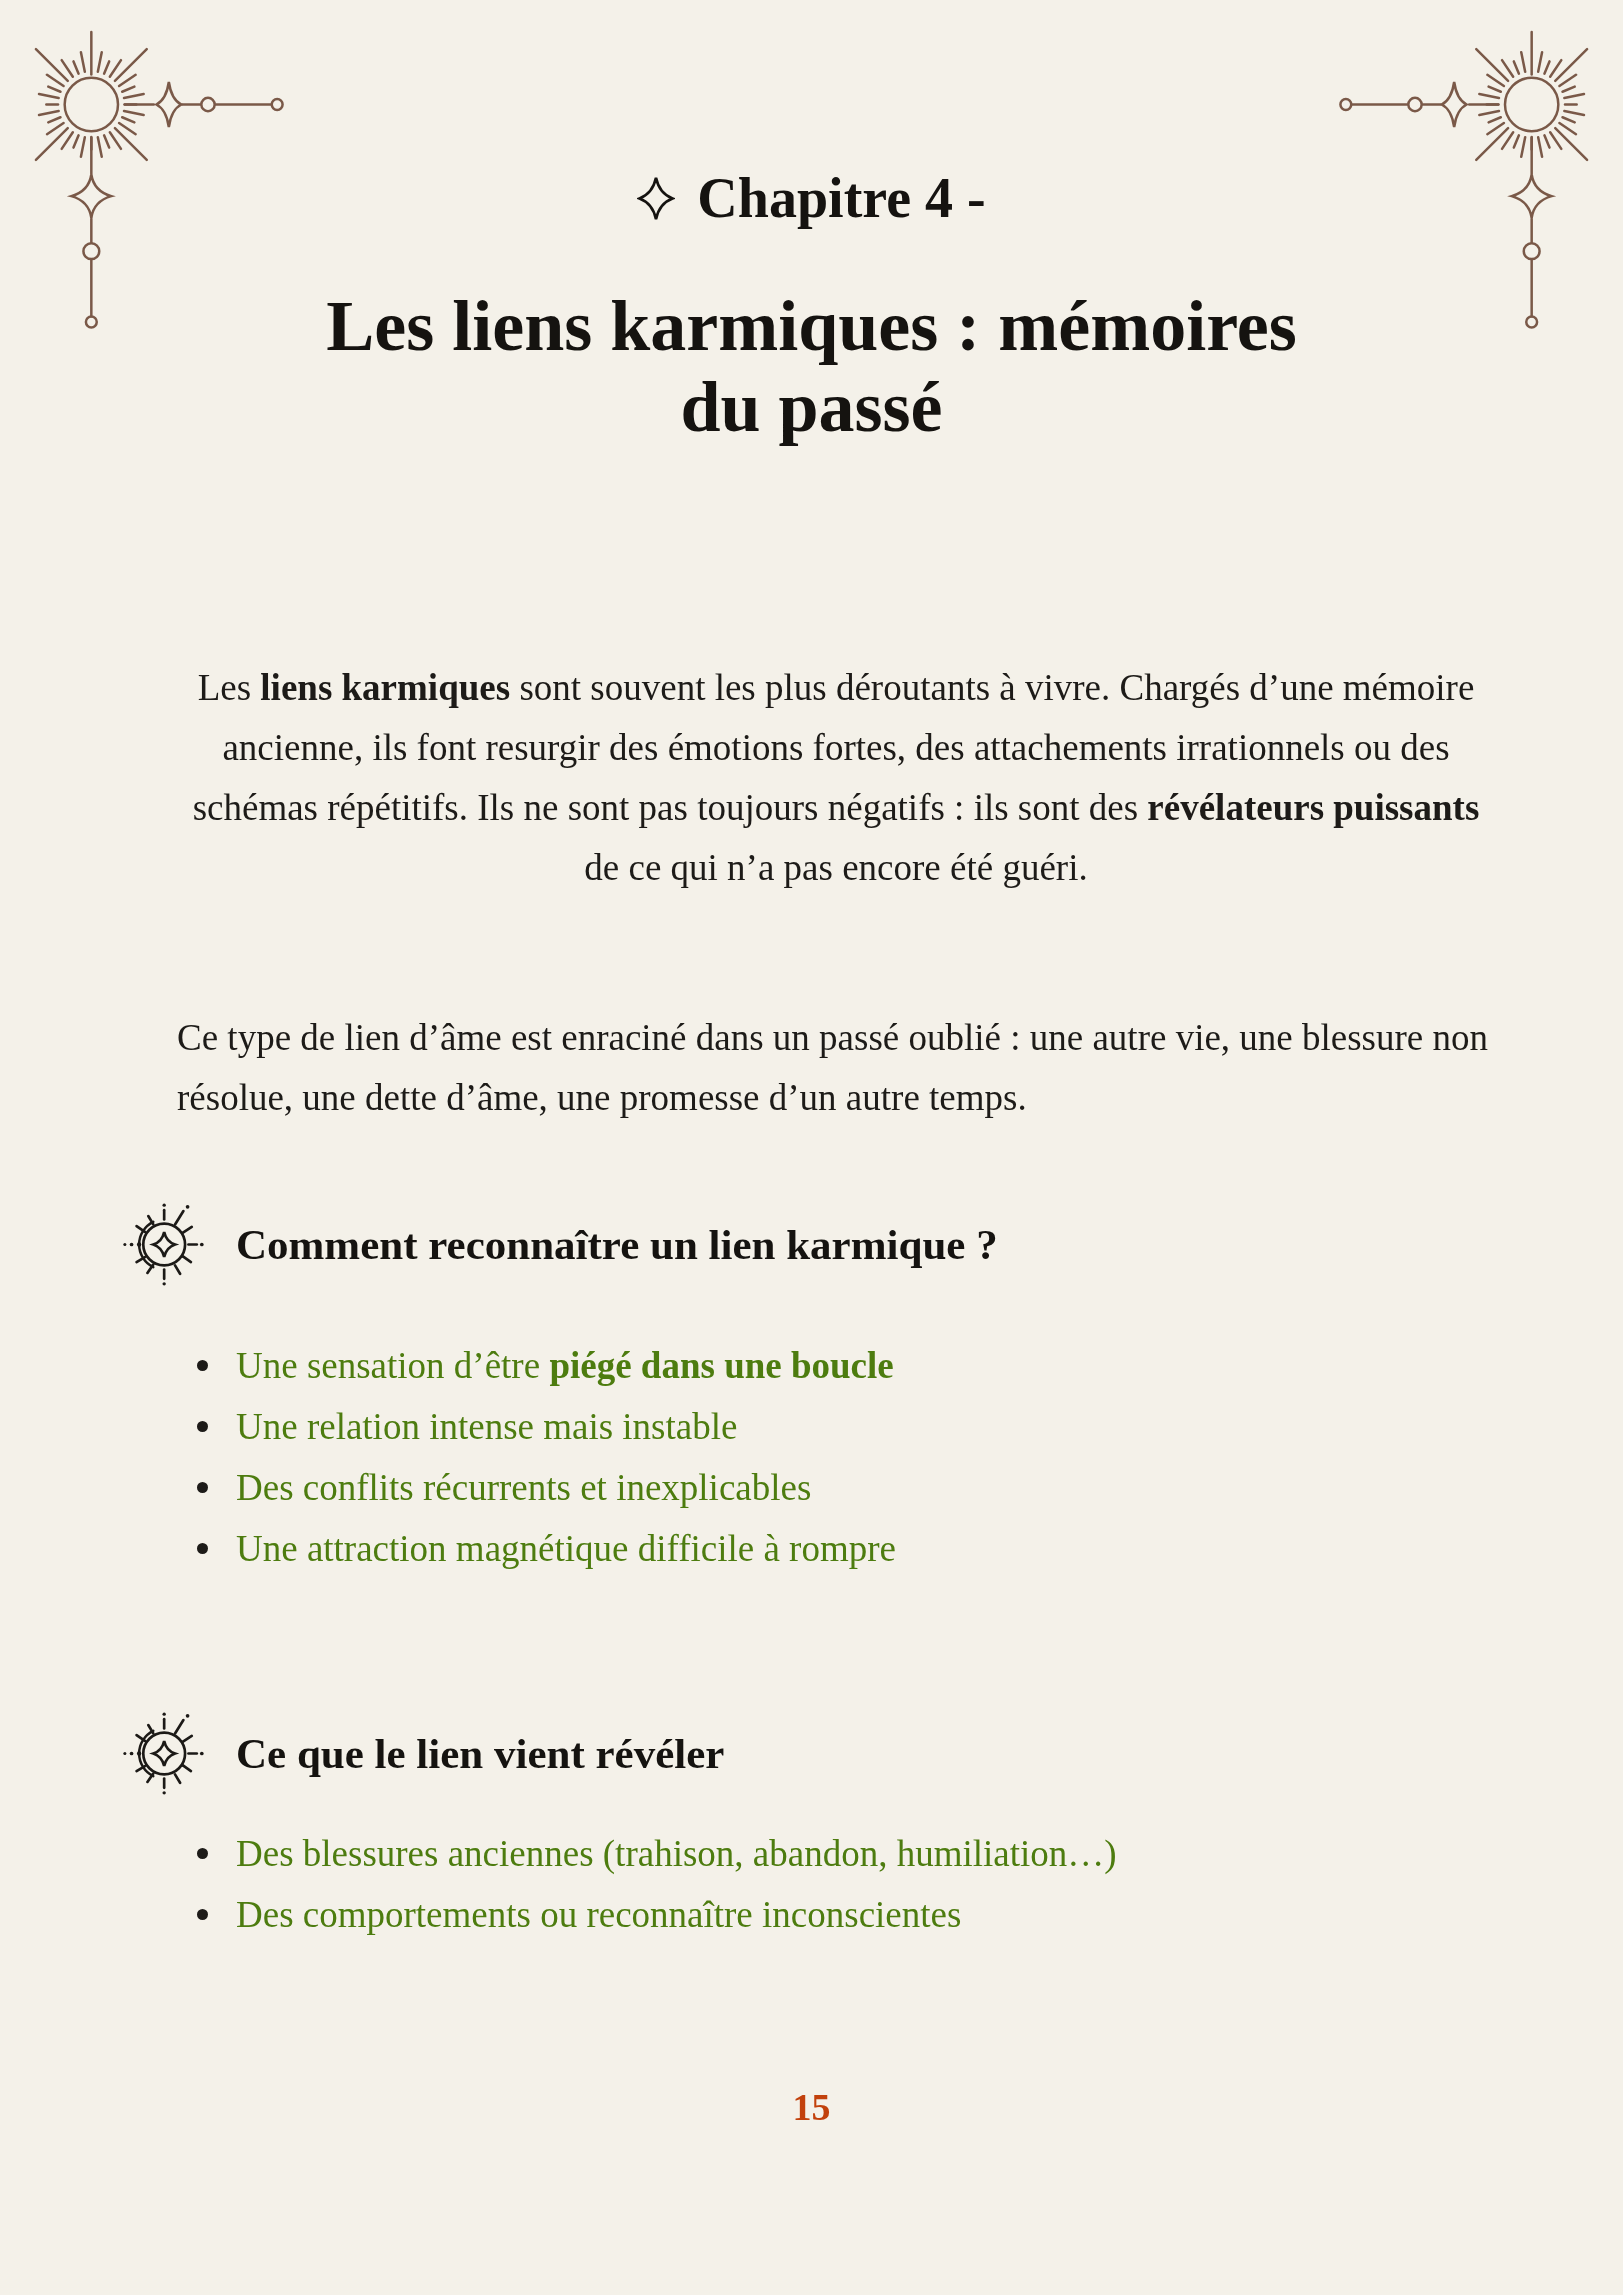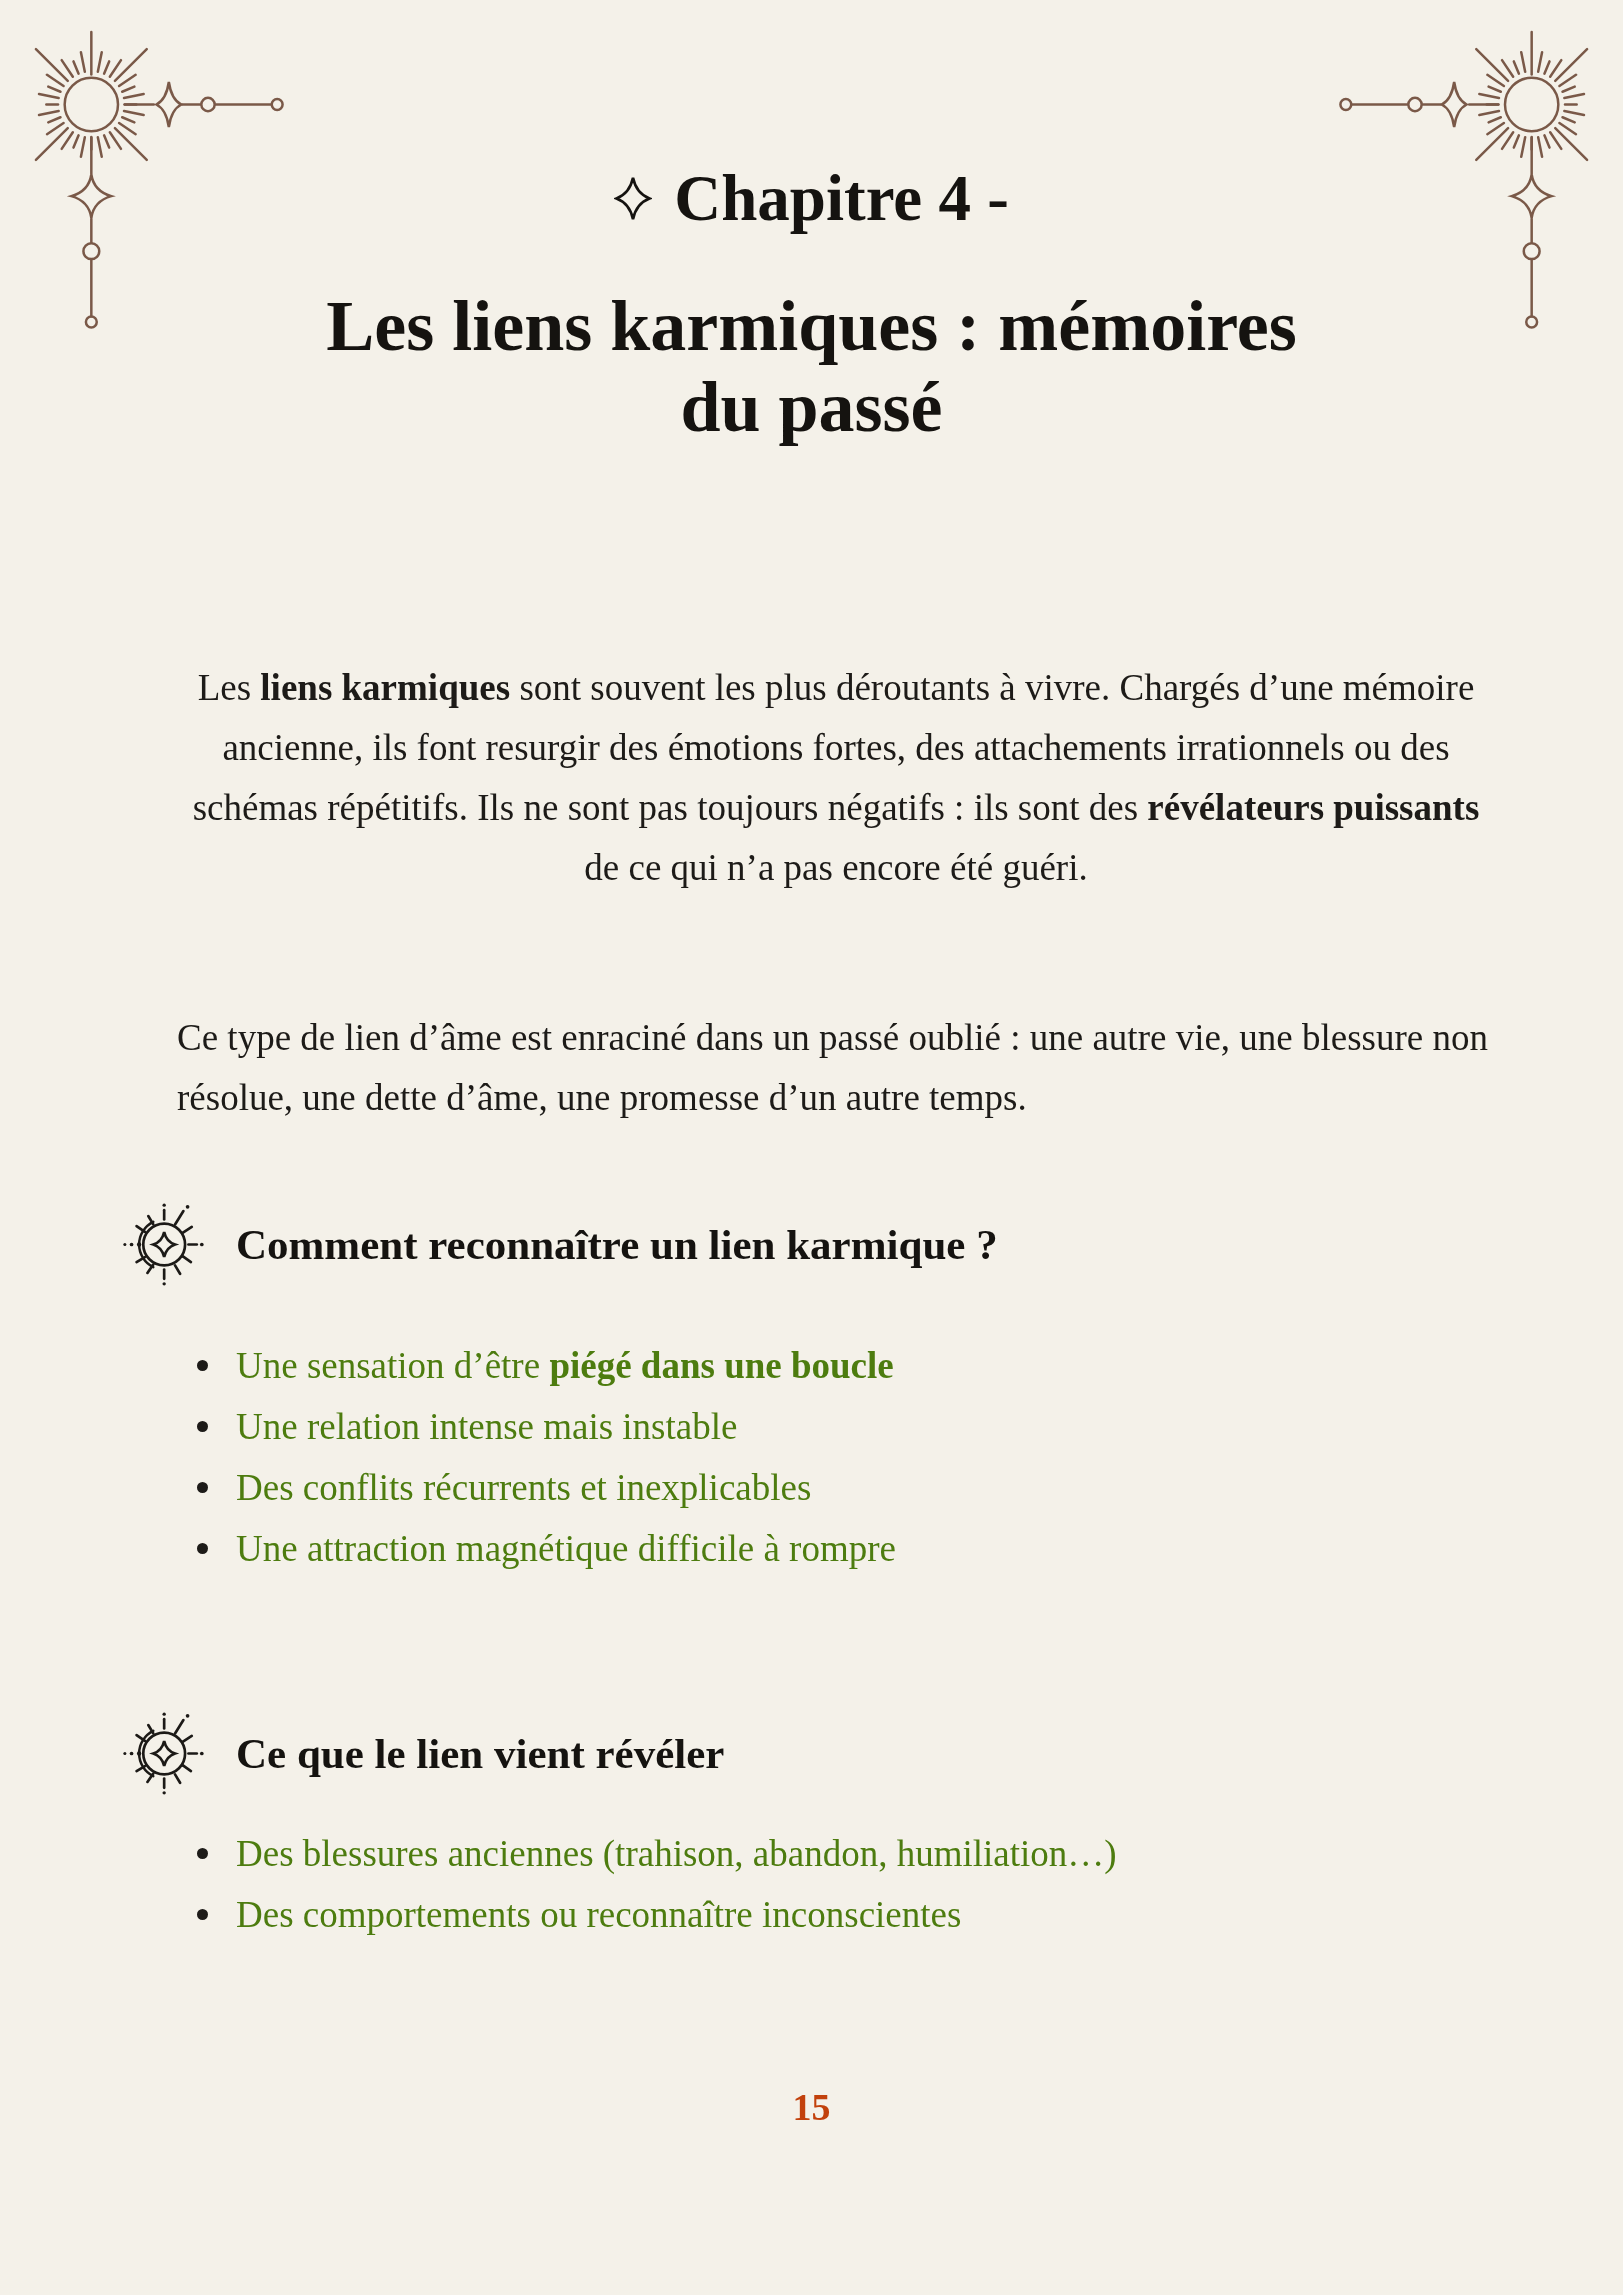--- a/index.html
+++ b/index.html
@@ -16,21 +16,21 @@
   .ornament.left{left:18.4px;}
   .ornament.right{right:18.4px;transform:scaleX(-1);}
   .ornament svg{width:100%;height:100%;}
   .orn-stroke{stroke:#7a5948;stroke-width:3;fill:none;stroke-linecap:round;}
   g.sun-rays line{stroke:#7a5948;stroke-width:3;stroke-linecap:round;}
 
   
   .chapter-kicker{
     position:absolute;top:165px;left:0;width:100%;
     display:flex;justify-content:center;align-items:center;gap:22px;
-    font-size:65px;font-weight:700;line-height:67px;color:#151310;
+    font-size:56px;font-weight:700;line-height:67px;color:#151310;
   }
   .kicker-star svg{display:block;width:38px;height:47px;}
   .chapter-title{
     position:absolute;top:286px;left:0;width:100%;
     text-align:center;
     font-size:72px;font-weight:700;line-height:81px;color:#151310;
   }
 
   
   .body-par{

